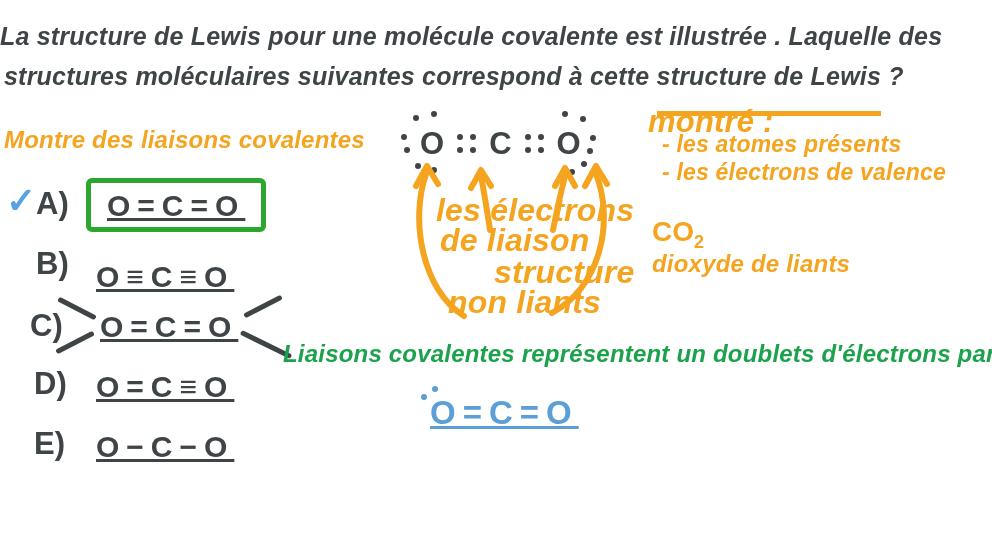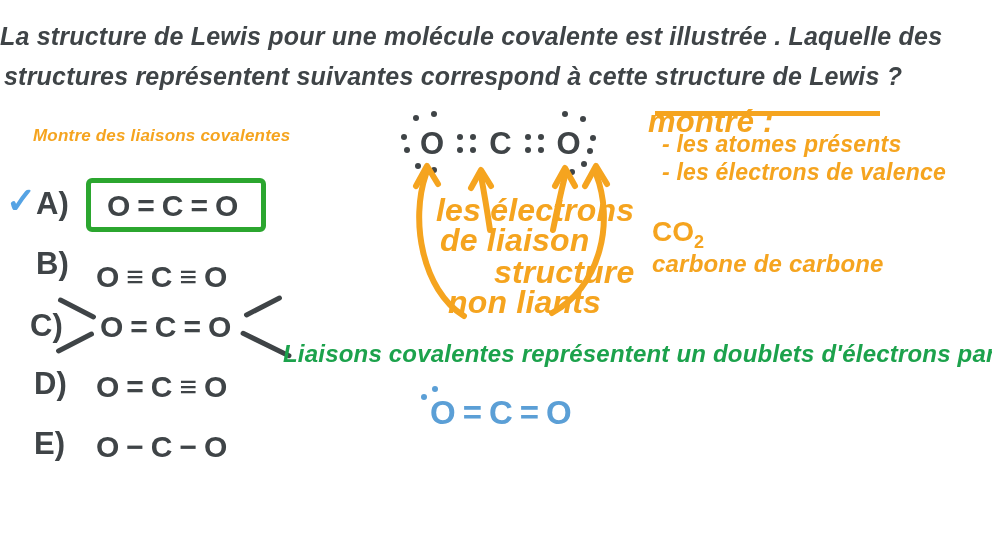--- a/index.html
+++ b/index.html
@@ -9,24 +9,24 @@
   *{margin:0;padding:0;box-sizing:border-box;}
   html,body{width:992px;height:558px;overflow:hidden;}
   body{background:var(--bg);font-family:"Liberation Sans",sans-serif;position:relative;}
   .hand{font-style:italic;letter-spacing:.2px;}
   .abs{position:absolute;}
   
   .q1{left:0;top:22px;font-size:25px;color:var(--ink);font-weight:600;width:965px;}
   .q2{left:4px;top:62px;font-size:25px;color:var(--ink);font-weight:600;width:980px;}
   .underlined{border-bottom:5px solid var(--orange);padding-bottom:21px;}
   
-  .left-note{left:4px;top:126px;font-size:17px;color:var(--orange);font-weight:700;margin-left:29px;}
+  .left-note{left:4px;top:126px;font-size:24px;color:var(--orange);font-weight:700;}
   
   .opt-label{font-size:31px;color:var(--ink);font-weight:700;}
-  .structure{font-size:30px;color:var(--ink);font-weight:700;letter-spacing:7px;white-space:nowrap;}
+  .structure{font-size:30px;color:var(--ink);font-weight:700;letter-spacing:7px;white-space:nowrap;text-decoration:underline;}
   .check{font-size:36px;color:var(--check-blue);font-weight:700;}
   .answer-box{border:5px solid var(--box-green);border-radius:6px;padding:6px 16px 4px 16px;display:inline-block;background:#fff;}
   .lp-line{position:absolute;width:42px;height:5px;background:var(--ink);border-radius:3px;}
   
   .lewis{left:420px;top:128px;display:flex;align-items:center;gap:13px;}
   .lw-atom{position:relative;font-size:31px;color:var(--ink);font-weight:700;line-height:1;}
   .dot{position:absolute;width:6px;height:6px;border-radius:50%;background:var(--ink);}
   .dots4{display:grid;grid-template-columns:6px 6px;grid-gap:7px;}
   .dots4 i{width:6px;height:6px;border-radius:50%;background:var(--ink);}
   
@@ -42,21 +42,21 @@
   
   .blue-struct{left:430px;top:394px;}
   .blue-struct .structure{color:var(--blue);font-size:33px;}
   .blue-dot{position:absolute;width:6px;height:6px;border-radius:50%;background:var(--blue);}
   svg{overflow:visible;}
 </style>
 </head>
 <body>
 
 <div class="abs q1 hand">La structure de Lewis pour une molécule covalente est illustrée . Laquelle des</div>
-<div class="abs q2 hand"><span>structures représentent suivantes correspond à cette </span><span class="underlined">structure de Lewis</span><span> ?</span></div>
+<div class="abs q2 hand"><span>structures moléculaires suivantes correspond à cette </span><span class="underlined">structure de Lewis</span><span> ?</span></div>
 
 <div class="abs left-note hand">Montre des liaisons covalentes</div>
 
 <div class="abs" style="left:6px;top:178px;">
   <span class="check" style="position:absolute;left:0;top:2px;">✓</span>
   <span class="opt-label" style="position:absolute;left:30px;top:8px;">A)</span>
   <span class="answer-box" style="position:absolute;left:80px;top:0;">
     <span class="structure">O=C=O</span>
   </span>
 </div>
@@ -136,21 +136,21 @@
 
 <div class="abs c-label hand" style="left:436px;top:192px;">les électrons</div>
 <div class="abs c-label hand" style="left:440px;top:222px;">de liaison</div>
 <div class="abs c-label hand" style="left:494px;top:254px;">structure</div>
 <div class="abs c-label hand" style="left:448px;top:284px;">non liants</div>
 
 <div class="abs r-title hand">montré :</div>
 <div class="abs r-item1 hand">- les atomes présents</div>
 <div class="abs r-item2 hand">- les électrons de valence</div>
 <div class="abs formula"><span>CO</span><sub>2</sub></div>
-<div class="abs formula-name hand">carbone de carbone</div>
+<div class="abs formula-name hand">dioxyde de liants</div>
 
 <div class="abs green-note hand">Liaisons covalentes représentent un doublets d'électrons partagés</div>
 
 <div class="abs blue-struct">
   <i class="blue-dot" style="left:-9px;top:0px;"></i>
   <i class="blue-dot" style="left:2px;top:-8px;"></i>
   <span class="structure">O=C=O</span>
 </div>
 
 </body></html>

